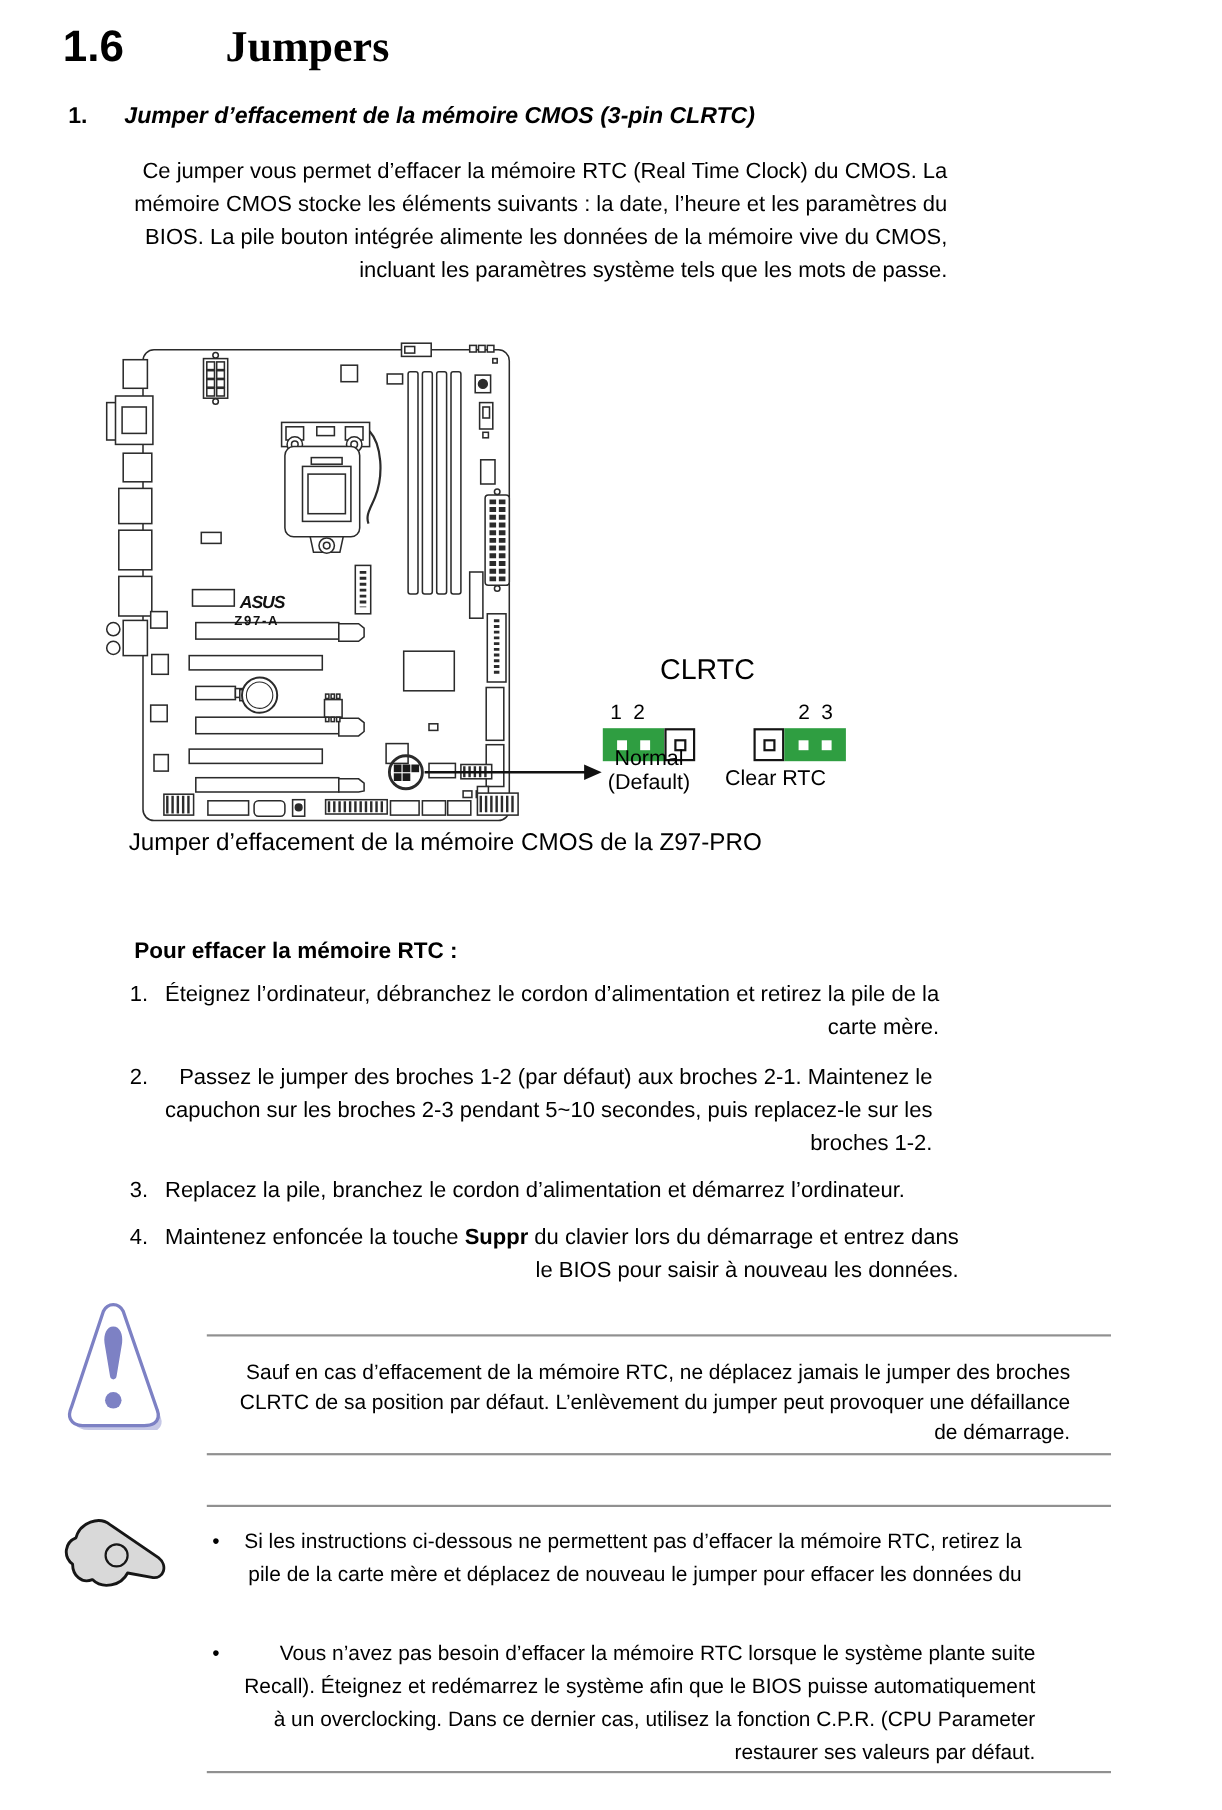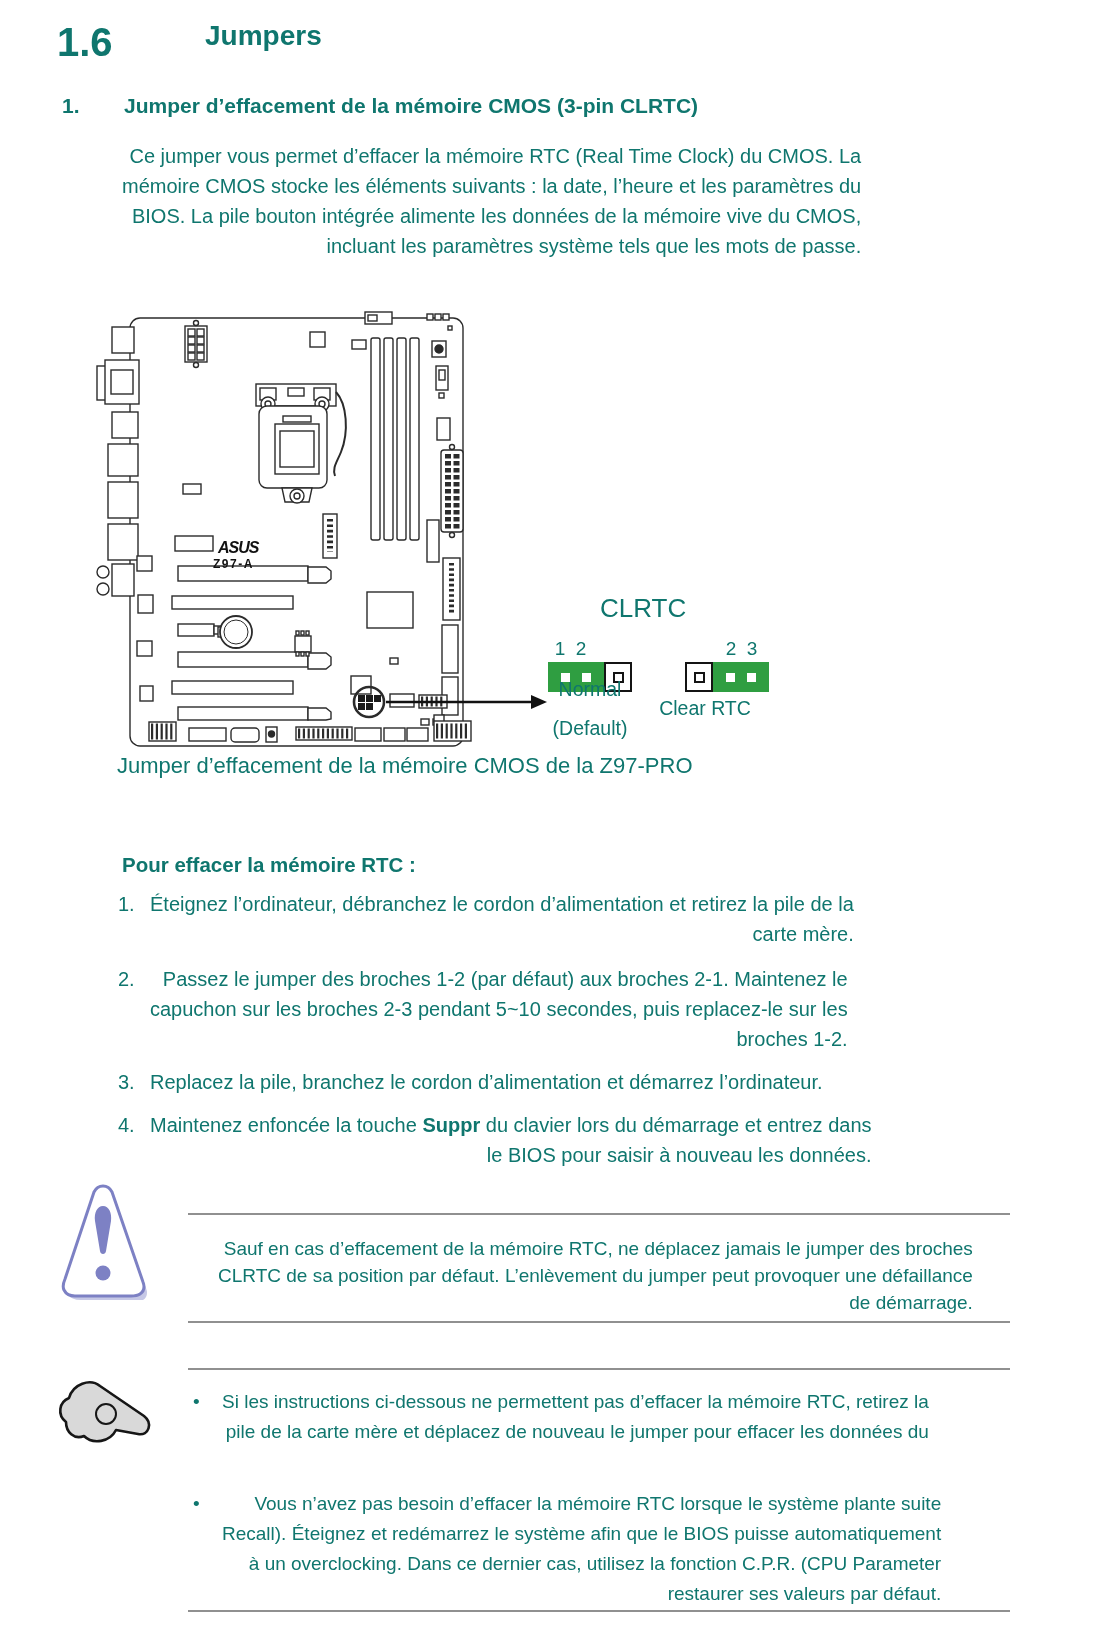--- a/index.html
+++ b/index.html
@@ -1,22 +1,22 @@
 <!DOCTYPE html>
 <html><head>
 <meta charset="utf-8">
 <style>
   html,body{margin:0;padding:0;background:#fff;}
   .page{position:relative;width:1111px;height:1645px;background:#fff;overflow:hidden;
-        font-family:"Liberation Sans","DejaVu Sans",sans-serif;color:#0f766e;}
+        font-family:"Liberation Sans","DejaVu Sans",sans-serif;color:#000000;}
   .abs{position:absolute;}
   .sec-num{left:57px;top:22px;font-size:40px;font-weight:bold;line-height:1;}
-  .sec-title{left:205px;top:22px;font-size:28px;font-weight:bold;line-height:1;}
+  .sec-title{left:205px;top:22px;font-size:40px;font-weight:bold;line-height:1;font-family:Liberation Serif, serif;}
   .item-num{left:62px;top:93px;font-size:21px;font-weight:bold;line-height:1.2;}
-  .item-title{left:124px;top:93px;font-size:21px;font-weight:bold;line-height:1.2;}
+  .item-title{left:113px;top:93px;font-size:21px;font-weight:bold;line-height:1.2;font-style:italic;}
   .intro{left:122px;top:141px;font-size:20px;line-height:30px;}
   .line{white-space:nowrap;text-align:right;}
   .board-svg{left:85px;top:300px;}
   .clrtc-title{left:600px;top:594px;width:115px;text-align:left;font-size:26px;line-height:1.1;}
   .pinlab{top:639px;width:14px;text-align:center;font-size:19px;line-height:1.1;}
   .jmp{position:absolute;top:662px;height:30px;display:flex;}
   .jmp-green{width:56px;height:30px;background:#2f9e41;display:flex;align-items:center;justify-content:space-evenly;}
   .pin{width:9px;height:9px;background:#fff;display:block;}
   .jmp-open{width:28px;height:30px;background:#fff;border:2px solid #141414;box-sizing:border-box;
             display:flex;align-items:center;justify-content:center;}
@@ -240,21 +240,21 @@
     <div class="jmp-open">
       <span class="pin-open"></span>
     </div>
     <div class="jmp-green" style="background: rgb(47, 158, 65);">
       <span class="pin"></span>
       <span class="pin"></span>
     </div>
   </div>
 
   <div class="abs jcap" style="left:548px;top:678px;width:84px;">Normal</div>
-  <div class="abs jcap" style="left:536px;top:717px;width:108px;">(Default)</div>
+  <div class="abs jcap" style="left:536px;top:700px;width:108px;">(Default)</div>
   <div class="abs jcap" style="left:641px;top:697px;width:128px;">Clear RTC</div>
 
   <div class="abs fig-caption">Jumper d’effacement de la mémoire CMOS de la Z97-PRO</div>
 
   <div class="abs proc-heading">Pour effacer la mémoire RTC :</div>
 
   <div class="step" style="top:889px;">
     <span class="num">1.</span>
     <div class="txt">
       <div class="line">Éteignez l’ordinateur, débranchez le cordon d’alimentation et retirez la pile de la</div>

